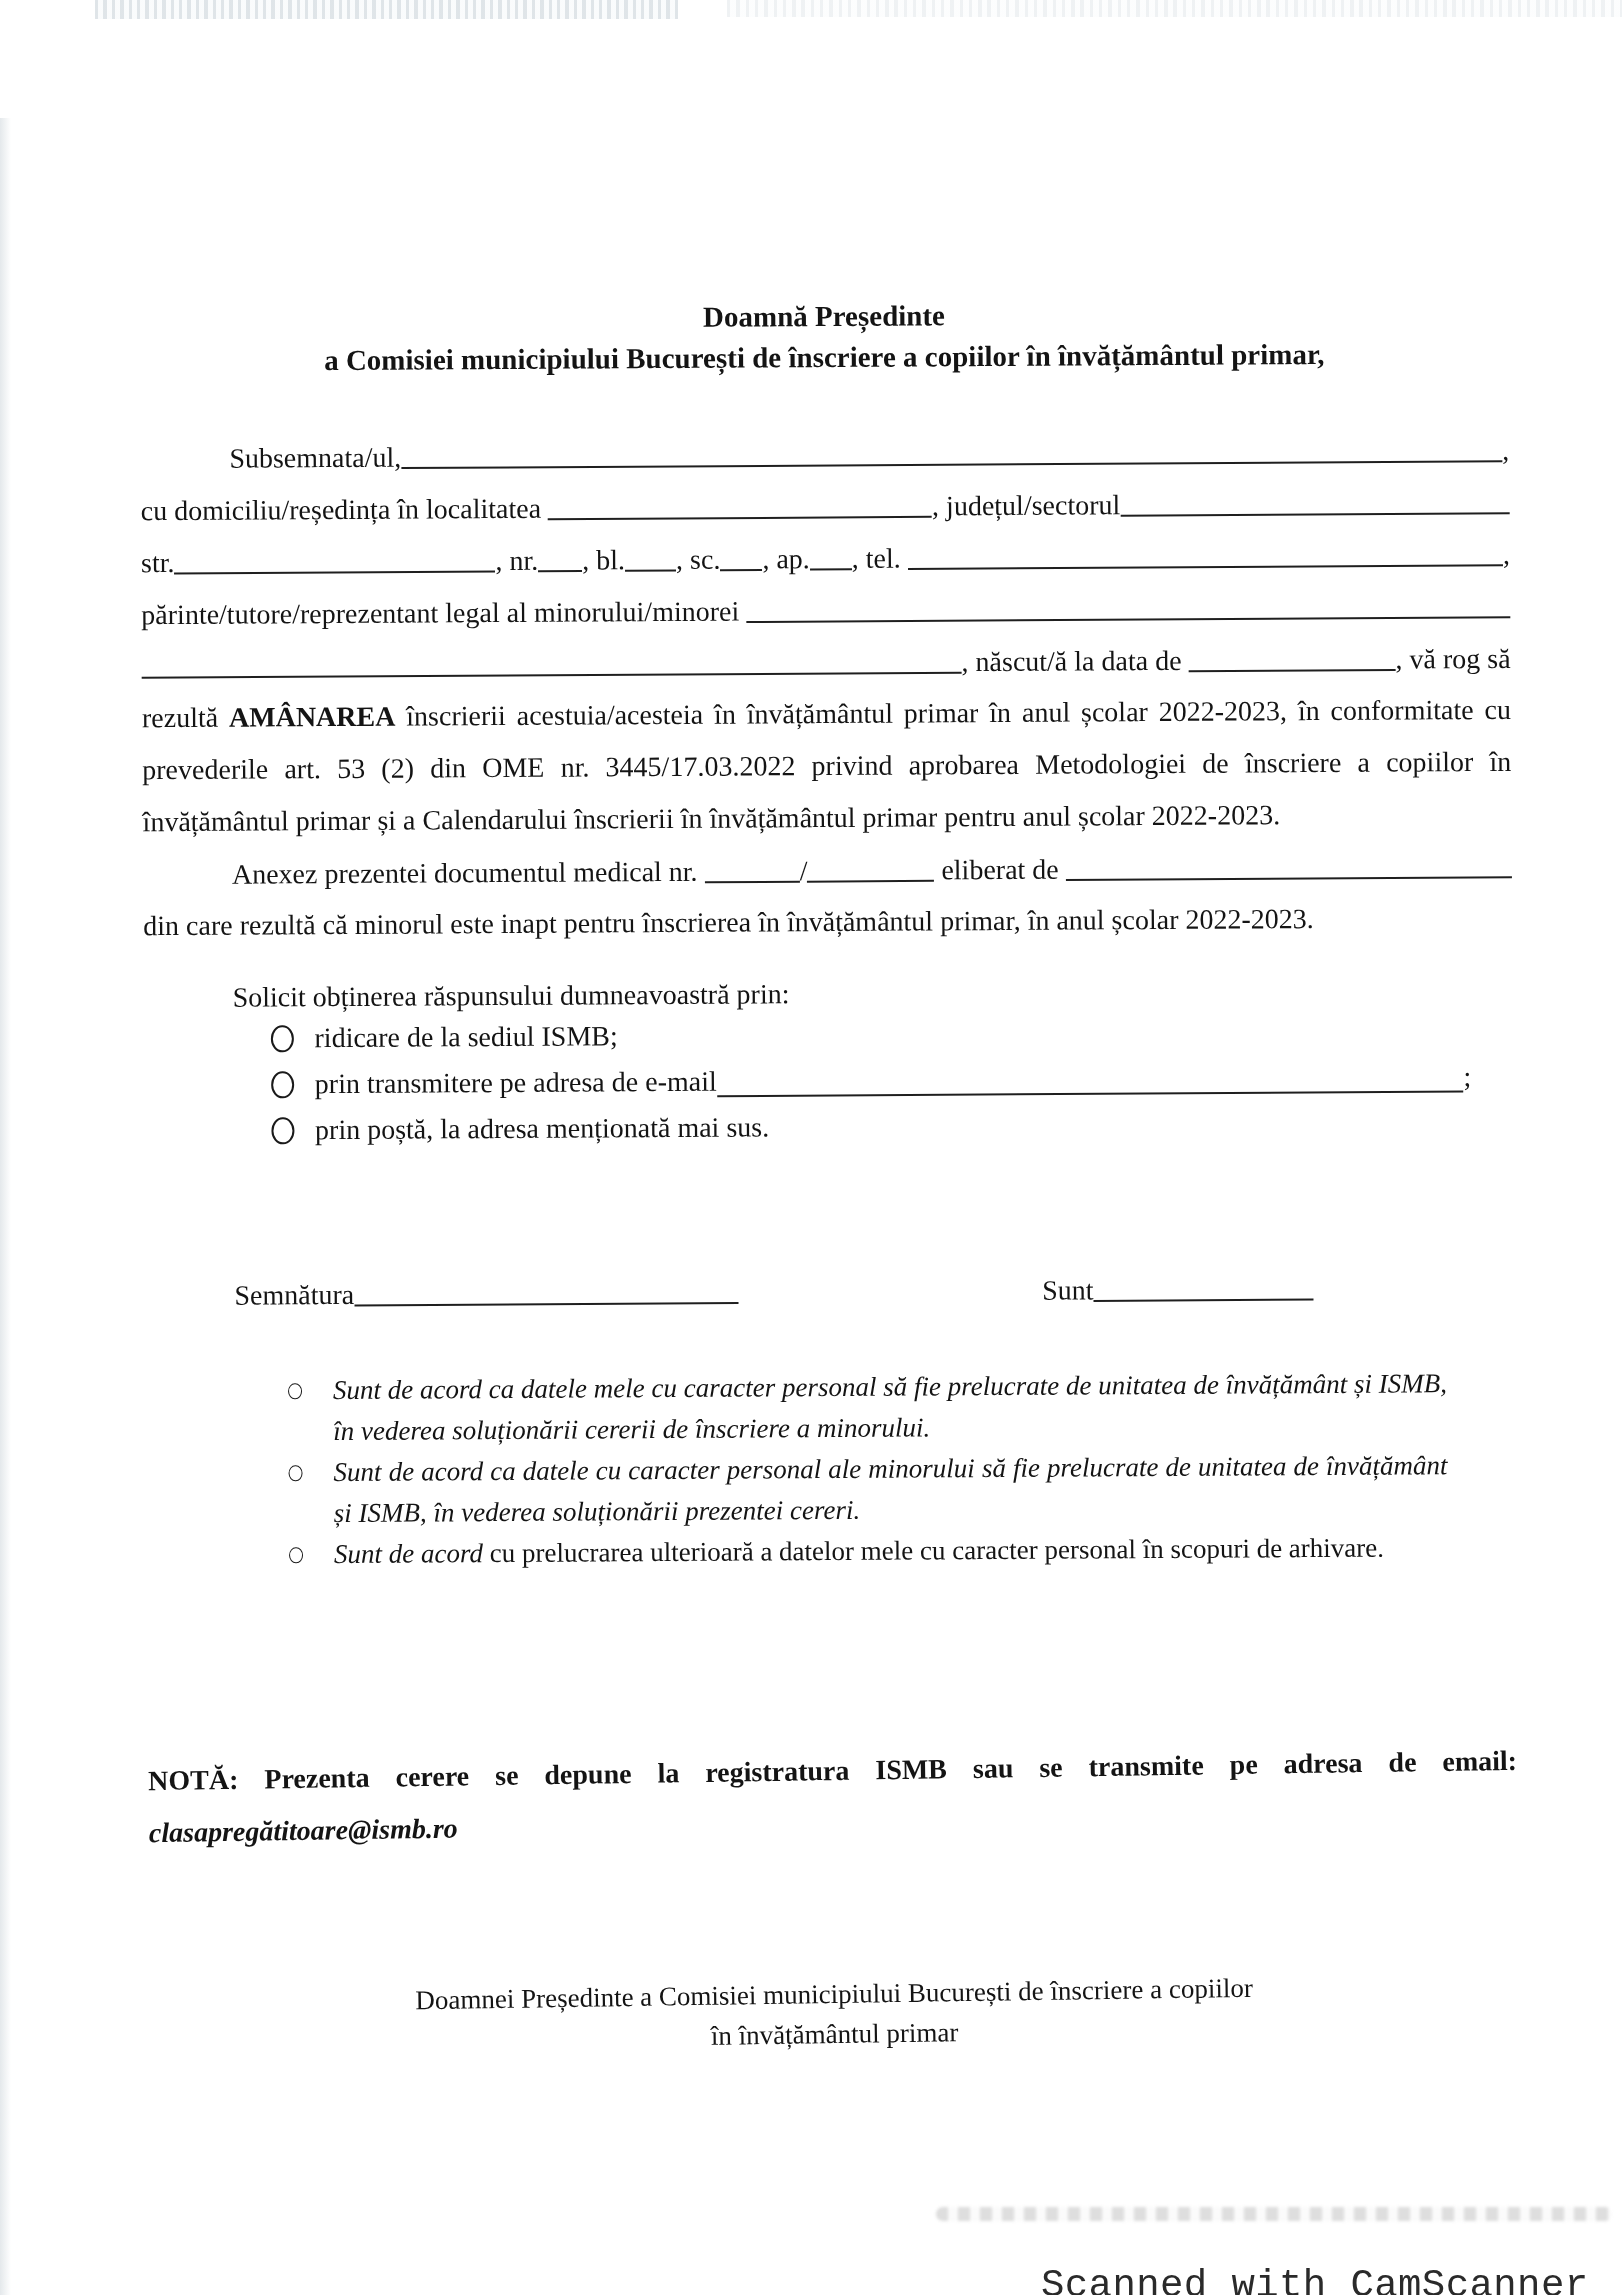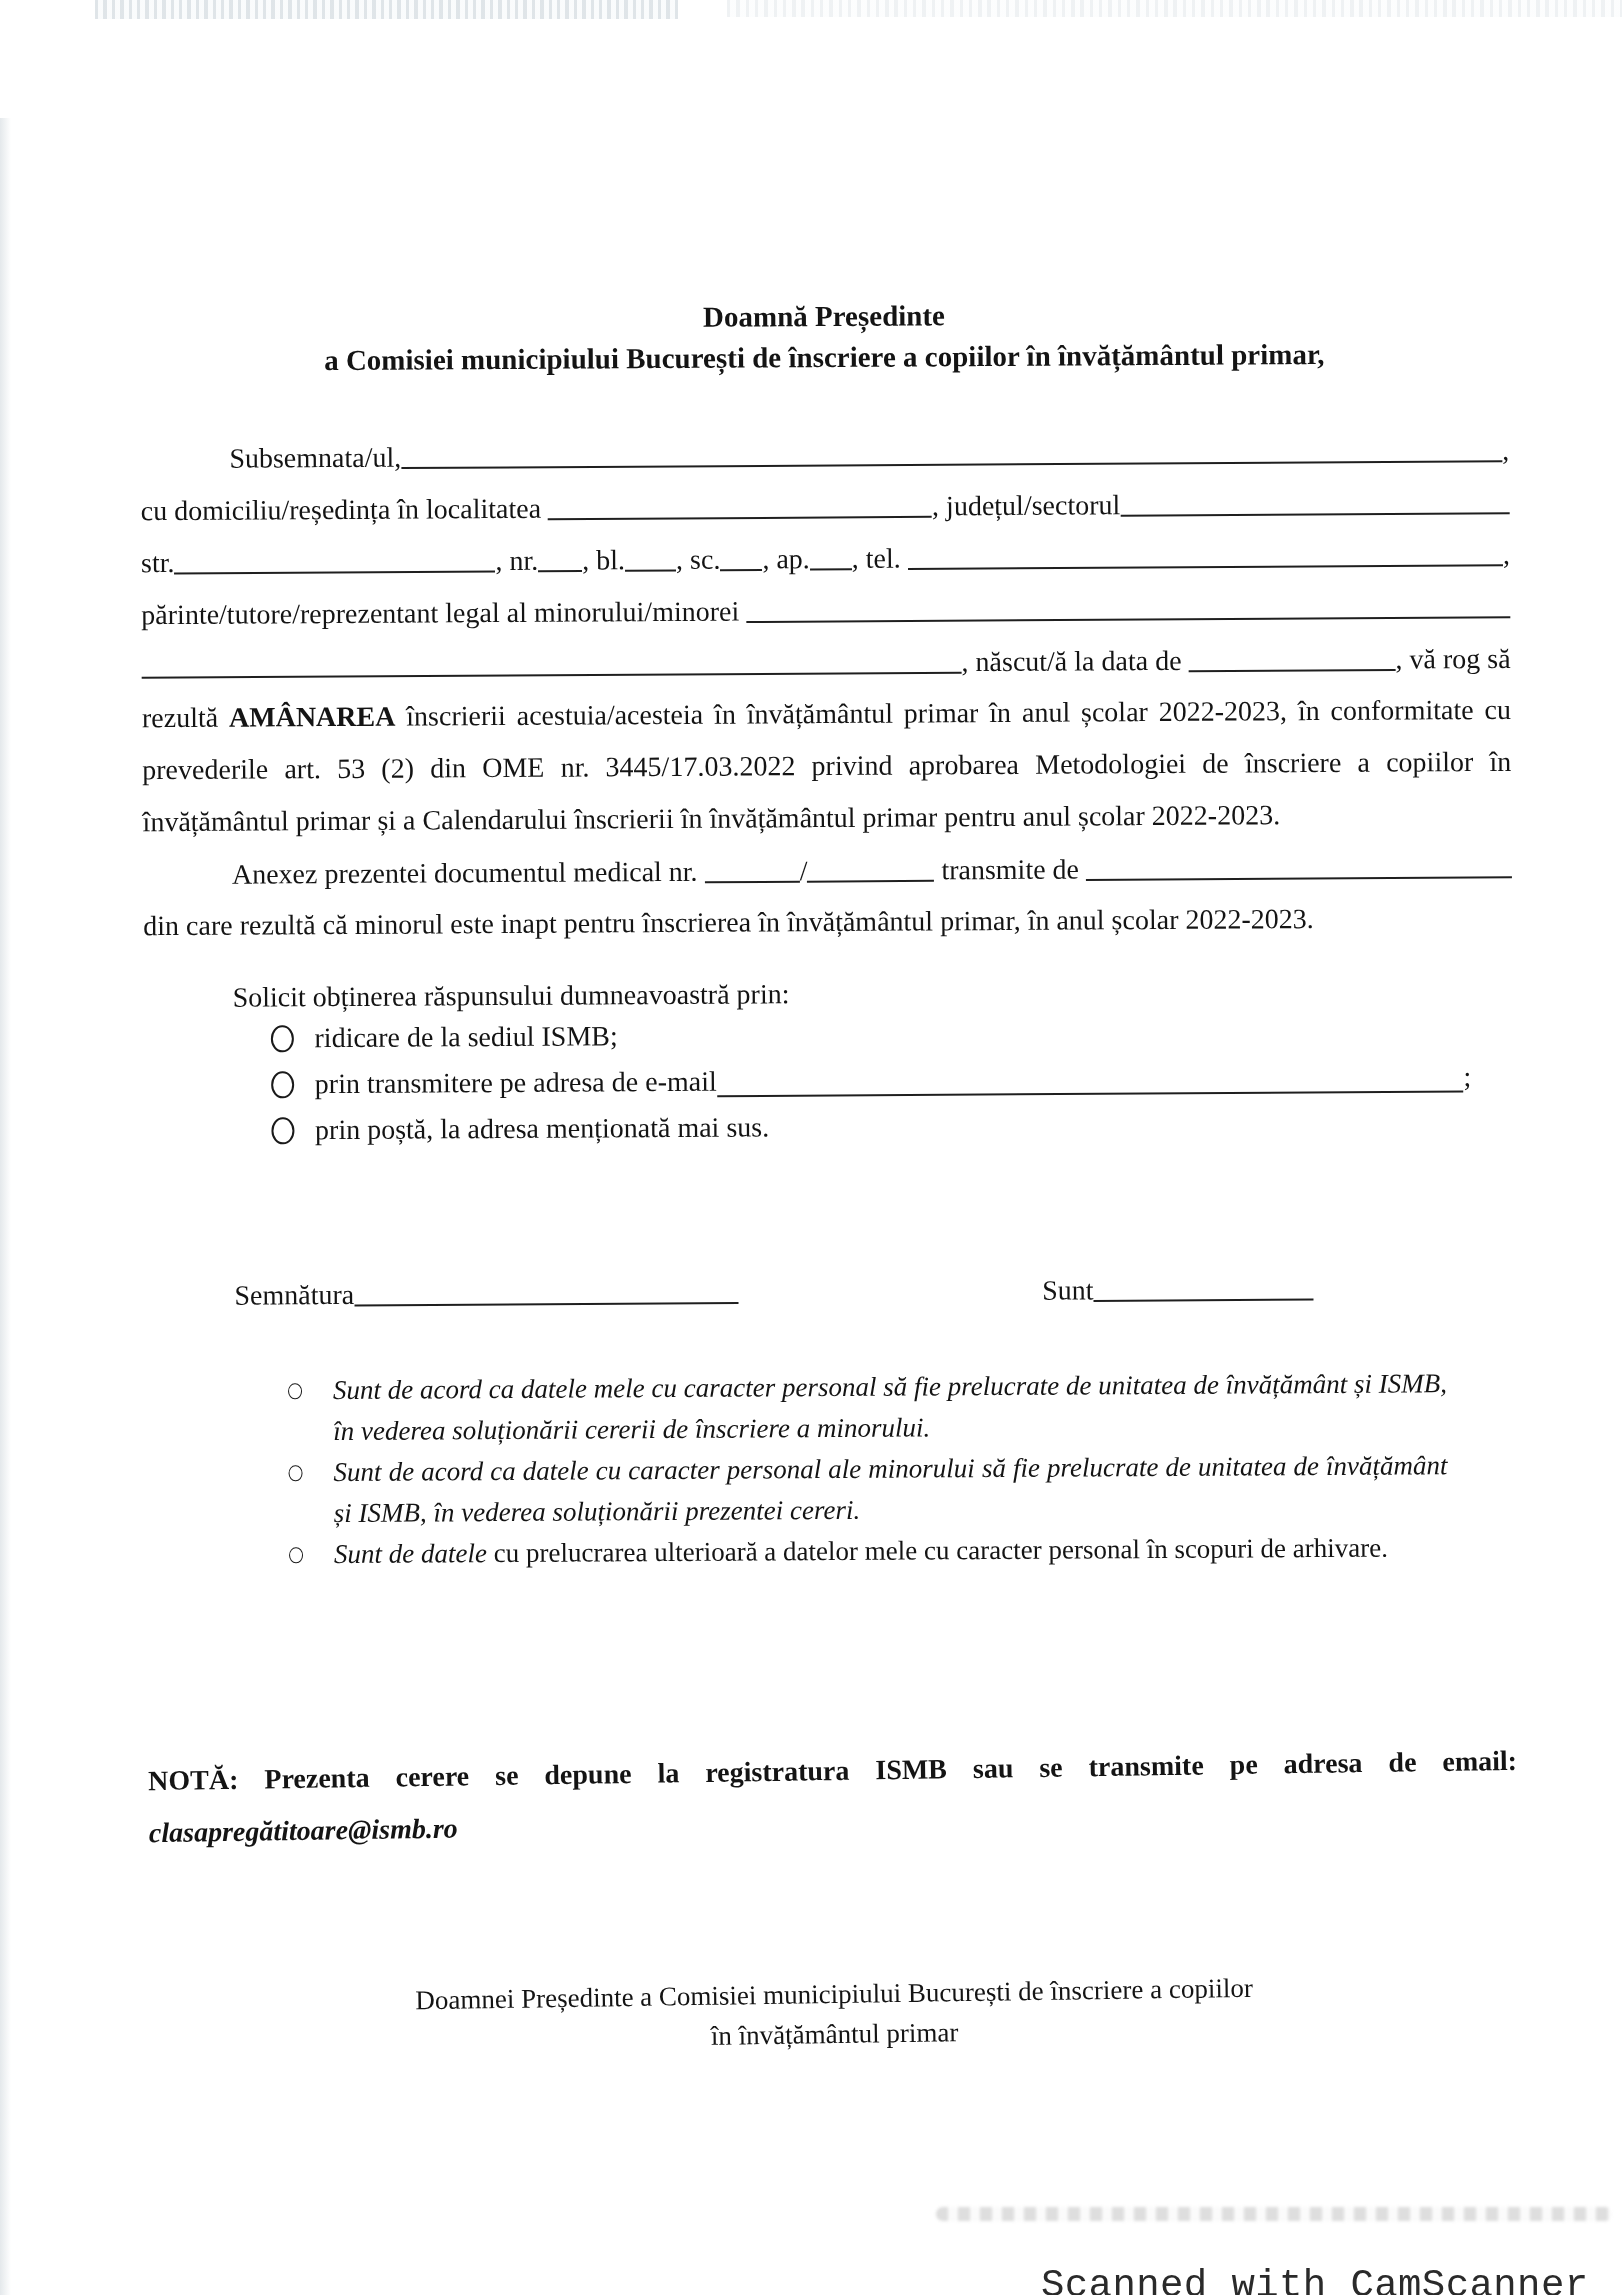--- a/index.html
+++ b/index.html
@@ -114,21 +114,21 @@
       <span class="t">, vă rog să</span>
     </div>
 
     <p class="para"><span>rezultă </span><b>AMÂNAREA</b><span> înscrierii acestuia/acesteia în învățământul primar în anul școlar 2022-2023, în conformitate cu prevederile art. 53 (2) din OME nr. 3445/17.03.2022 privind aprobarea Metodologiei de înscriere a copiilor în învățământul primar și a Calendarului înscrierii în învățământul primar pentru anul școlar 2022-2023.</span></p>
 
     <div class="row">
       <span class="t indent">Anexez prezentei documentul medical nr. </span>
       <span class="blank" style="width:95px;"></span>
       <span class="t">/</span>
       <span class="blank" style="width:127px;"></span>
-      <span class="t"> transmite de </span>
+      <span class="t"> eliberat de </span>
       <span class="blank grow"></span>
     </div>
 
     <p class="line">din care rezultă că minorul este inapt pentru înscrierea în învățământul primar, în anul școlar 2022-2023.</p>
   </div>
 
   <div class="solicit">Solicit obținerea răspunsului dumneavoastră prin:</div>
 
   <div class="options">
     <div class="opt">
@@ -156,21 +156,21 @@
   </div>
 
   <div class="consents">
     <div class="citem">
       <span class="dot"></span><span>Sunt de acord ca datele mele cu caracter personal să fie prelucrate de unitatea de învățământ și ISMB, în vederea soluționării cererii de înscriere a minorului.</span><span class="reg"></span>
     </div>
     <div class="citem">
       <span class="dot"></span><span>Sunt de acord ca datele cu caracter personal ale minorului să fie prelucrate de unitatea de învățământ și ISMB, în vederea soluționării prezentei cereri.</span><span class="reg"></span>
     </div>
     <div class="citem">
-      <span class="dot"></span><span>Sunt de datele</span><span class="reg"> cu prelucrarea ulterioară a datelor mele cu caracter personal în scopuri de arhivare.</span>
+      <span class="dot"></span><span>Sunt de acord</span><span class="reg"> cu prelucrarea ulterioară a datelor mele cu caracter personal în scopuri de arhivare.</span>
     </div>
   </div>
 
   <div class="noteblock">
     <div class="note1">NOTĂ: Prezenta cerere se depune la registratura ISMB sau se transmite pe adresa de email:</div>
     <div class="note2">clasapregătitoare@ismb.ro</div>
   </div>
 
   <div class="footer">
     <div>Doamnei Președinte a Comisiei municipiului București de înscriere a copiilor</div>

